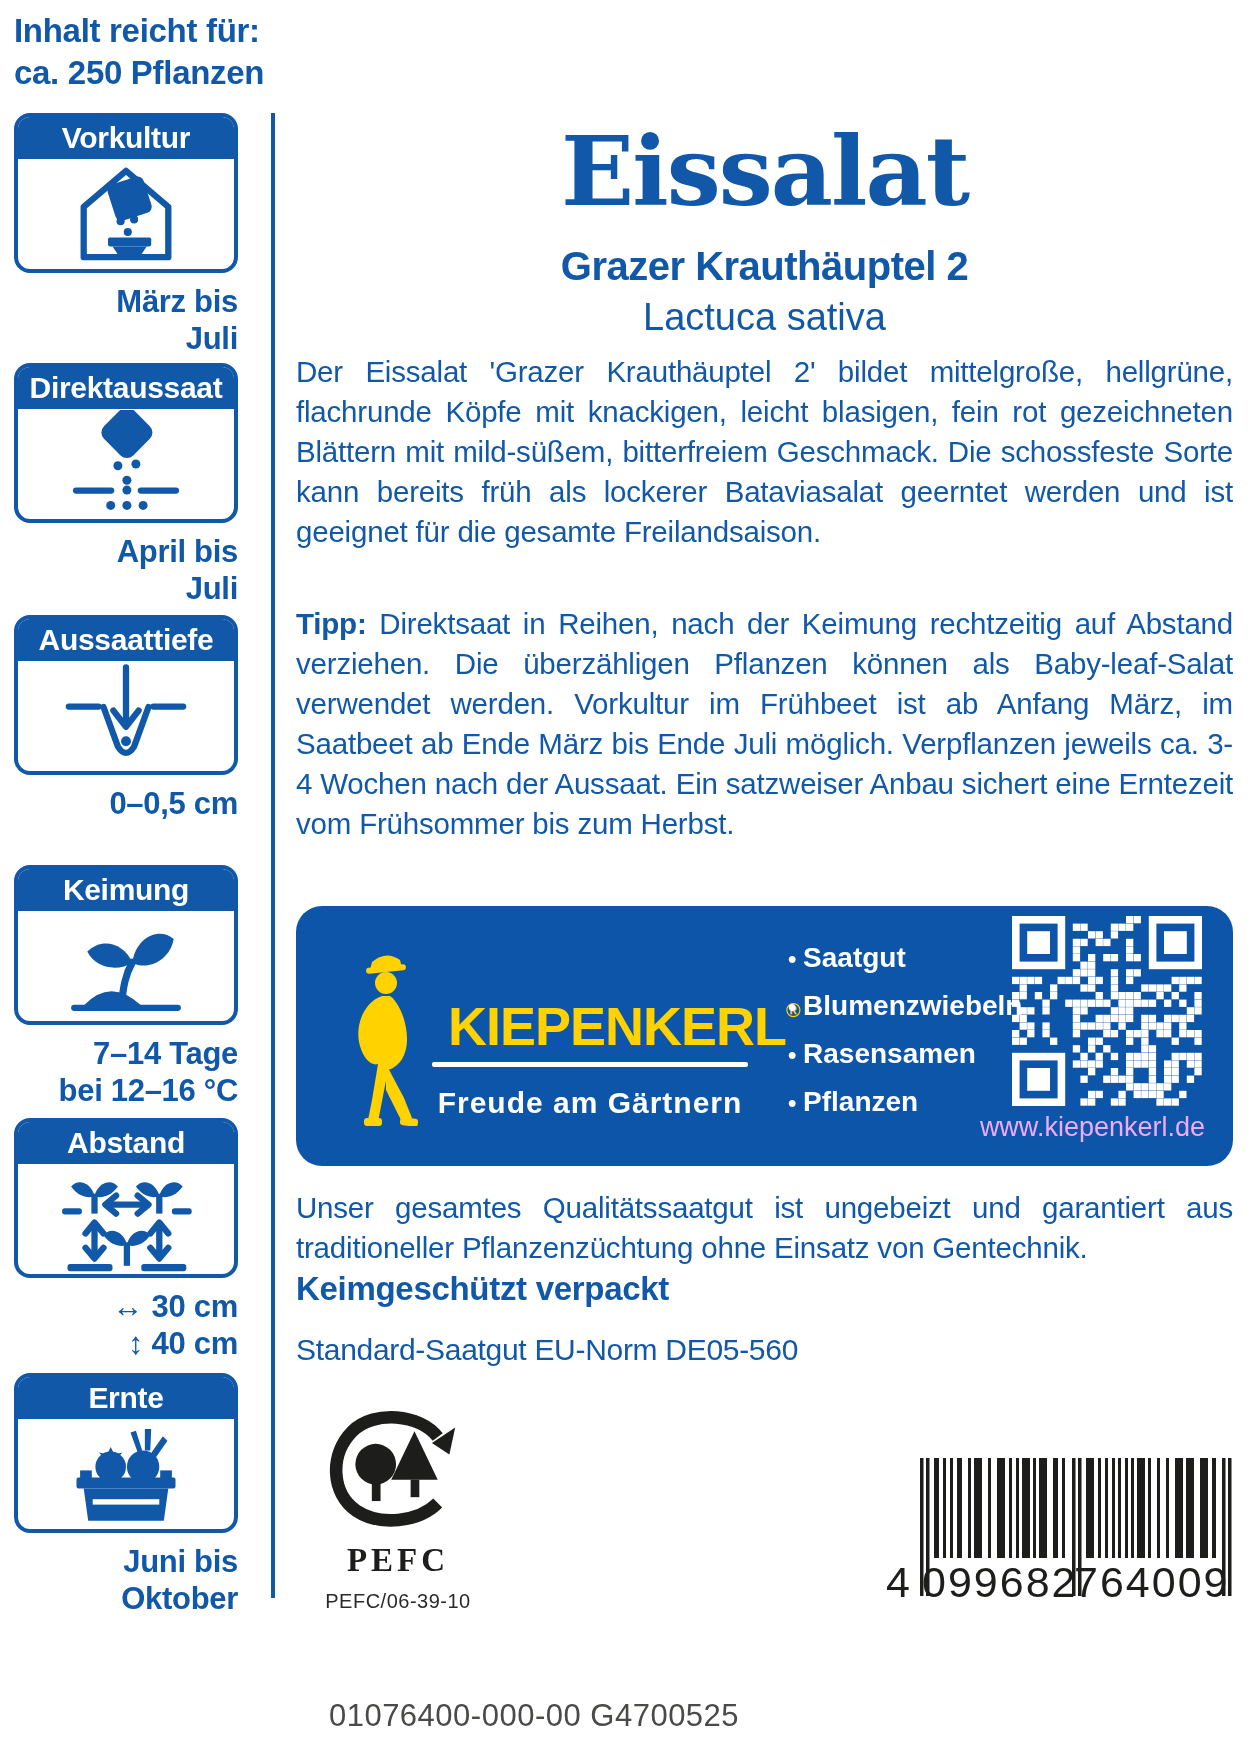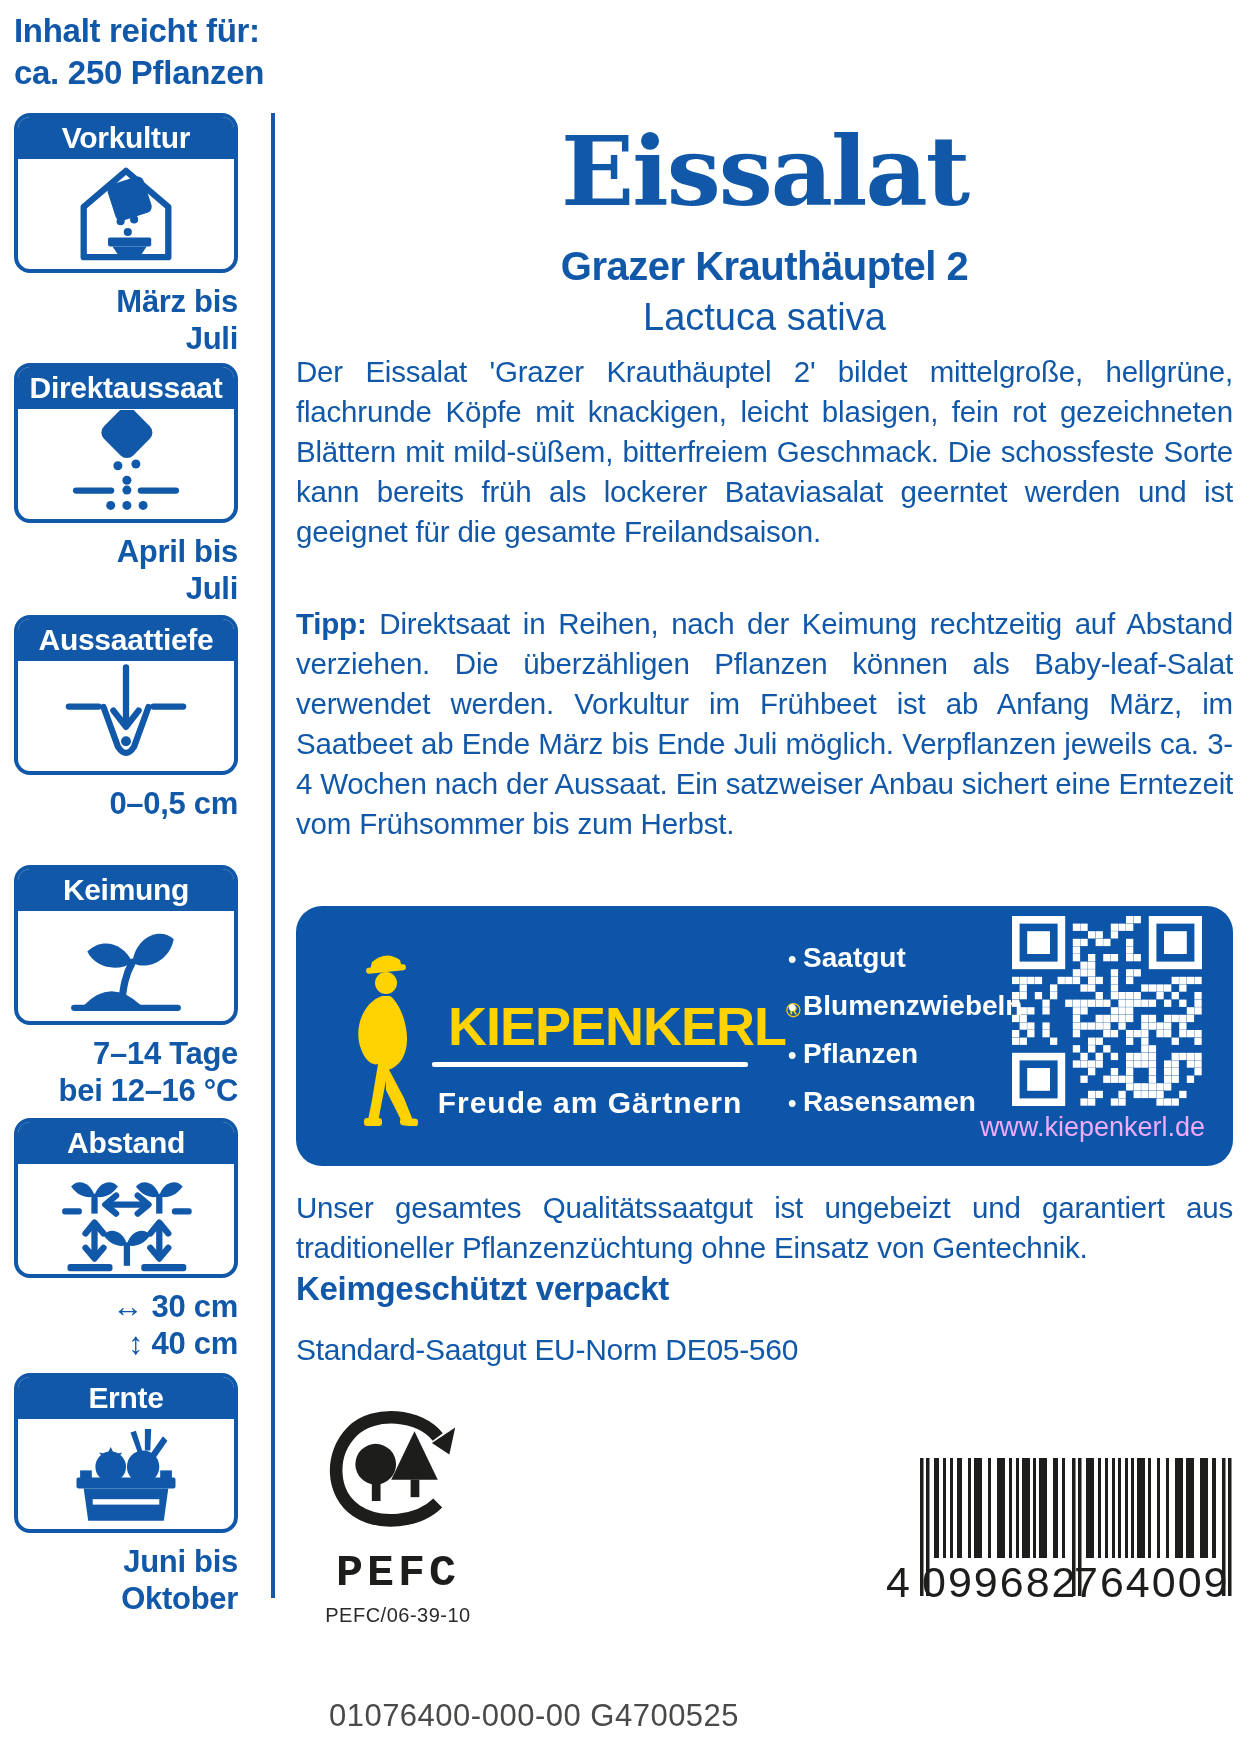--- a/index.html
+++ b/index.html
@@ -44,21 +44,21 @@
   .products .p-item{line-height:47px;white-space:nowrap;}
   .products .p-item::before{content:"\2022\00a0";font-size:24px;}
   .qr{left:716px;top:10px;}
   .website{right:28px;top:206px;color:#f0abfc;font-size:27px;font-weight:normal;letter-spacing:0;}
   
   .quality{top:1188px;}
   .packaging{top:1270px;font-size:33px;font-weight:bold;letter-spacing:-0.3px;}
   .distributor{top:1330px;font-size:30px;line-height:39px;letter-spacing:-0.3px;}
   
   .pefc{left:318px;top:1408px;width:160px;text-align:center;color:var(--ink);}
-  .pefc-name{font-size:45px;font-weight:bold;letter-spacing:4px;line-height:48px;margin-top:16px;font-family:Liberation Mono, monospace;}
+  .pefc-name{font-size:33px;font-weight:bold;letter-spacing:4px;line-height:48px;margin-top:2px;font-family:Liberation Serif, serif;}
   .pefc-code{font-size:20px;letter-spacing:0.5px;margin-top:6px;color:#2a2a28;}
   
   .barcode{left:886px;top:1458px;width:348px;height:150px;color:var(--ink);}
   .bc-digits{position:absolute;left:0;top:100px;width:348px;display:flex;color:var(--ink);font-size:43px;font-weight:normal;letter-spacing:2px;}
   .bc-d1{width:36px;text-align:left;}
   .bc-d2{width:152px;text-align:center;}
   .bc-d3{width:152px;text-align:center;}
   
   .footer-code{left:0;top:1698px;width:1068px;text-align:center;color:#4a4a48;font-size:31px;letter-spacing:0.5px;}
   svg{display:block;}
@@ -238,22 +238,22 @@
           <rect x="54" y="168" width="18" height="8" rx="3" transform="rotate(8 63 172)"></rect>
         </g>
       </svg>
     </div>
     <div class="abs wordmark"><span>KIEPENKERL</span><span class="reg">®</span></div>
     <div class="abs rule"></div>
     <div class="abs tagline">Freude am Gärtnern</div>
     <div class="abs products">
       <div class="p-item">Saatgut</div>
       <div class="p-item">Blumenzwiebeln</div>
+      <div class="p-item">Rasensamen</div>
       <div class="p-item">Pflanzen</div>
-      <div class="p-item">Rasensamen</div>
     </div>
     <div class="abs qr">
       <svg id="qr-svg" width="190" height="190" viewBox="0 0 190 190">
           <rect x="114" y="0" width="7.295999999999999" height="7.295999999999999" fill="#ffffff"></rect>
           <rect x="121.6" y="0" width="7.295999999999999" height="7.295999999999999" fill="#ffffff"></rect>
           <rect x="60.8" y="7.6" width="7.295999999999999" height="7.295999999999999" fill="#ffffff"></rect>
           <rect x="68.39999999999999" y="7.6" width="7.295999999999999" height="7.295999999999999" fill="#ffffff"></rect>
           <rect x="98.8" y="7.6" width="7.295999999999999" height="7.295999999999999" fill="#ffffff"></rect>
           <rect x="106.39999999999999" y="7.6" width="7.295999999999999" height="7.295999999999999" fill="#ffffff"></rect>
           <rect x="114" y="7.6" width="7.295999999999999" height="7.295999999999999" fill="#ffffff"></rect>

